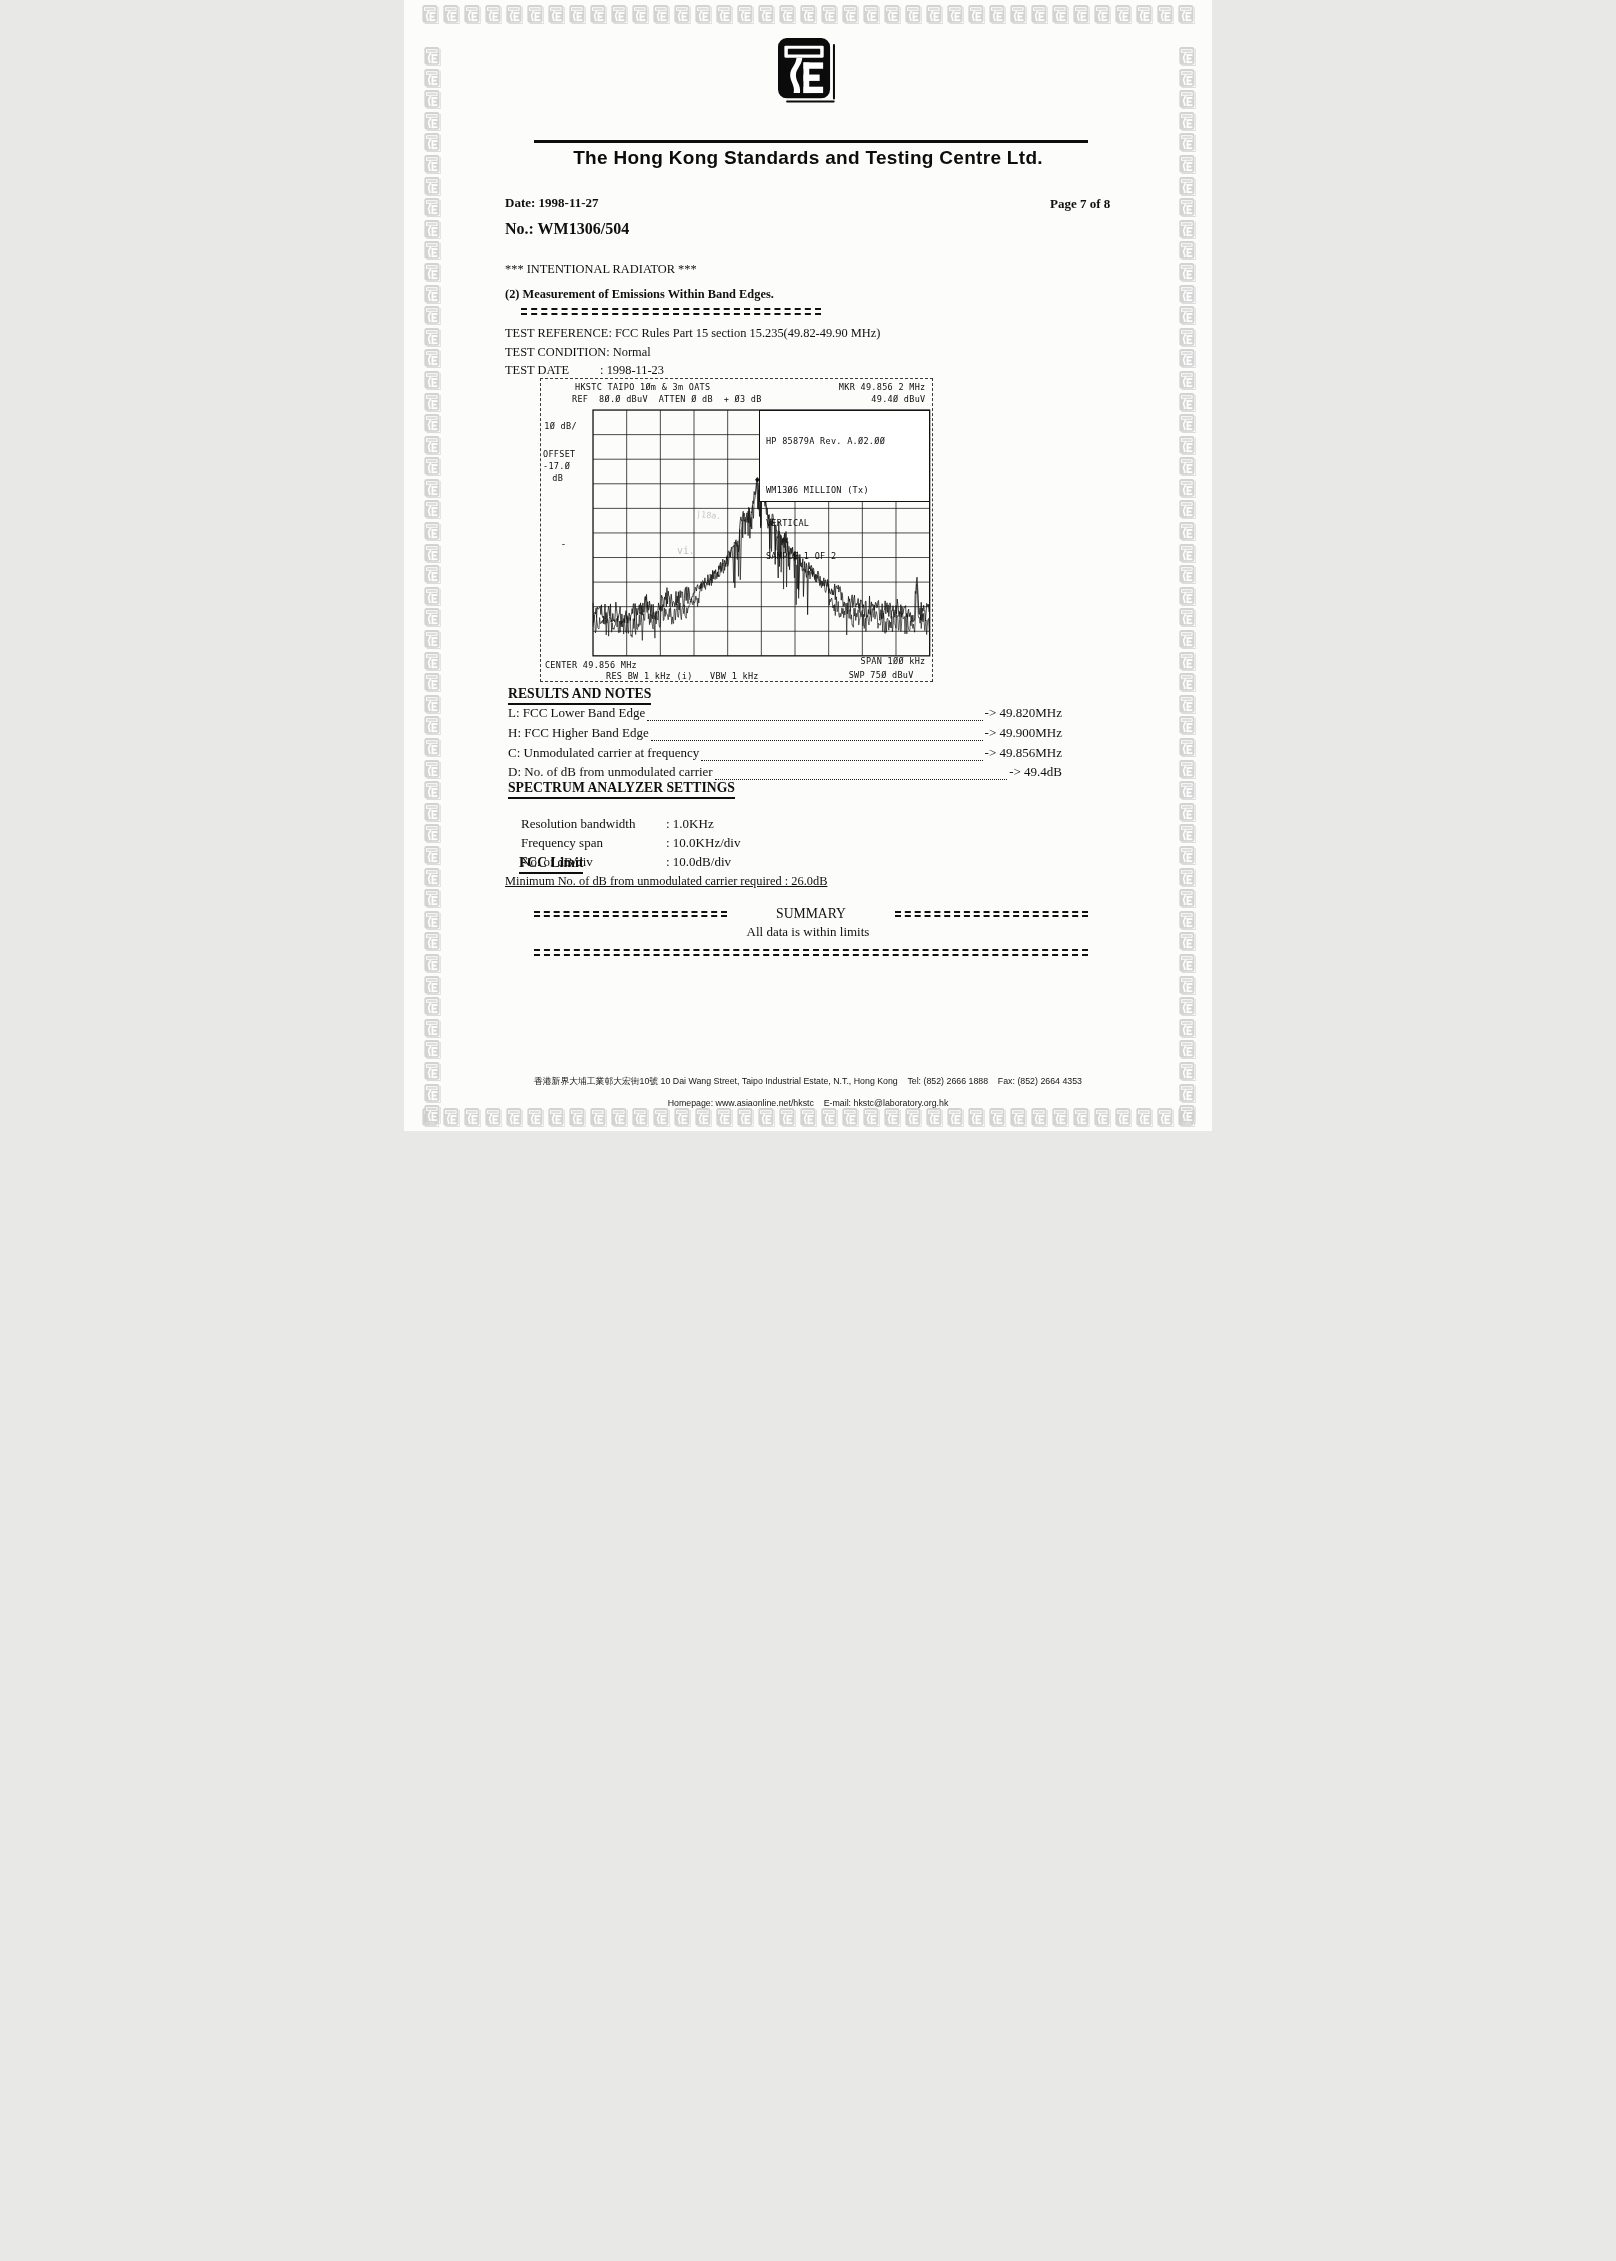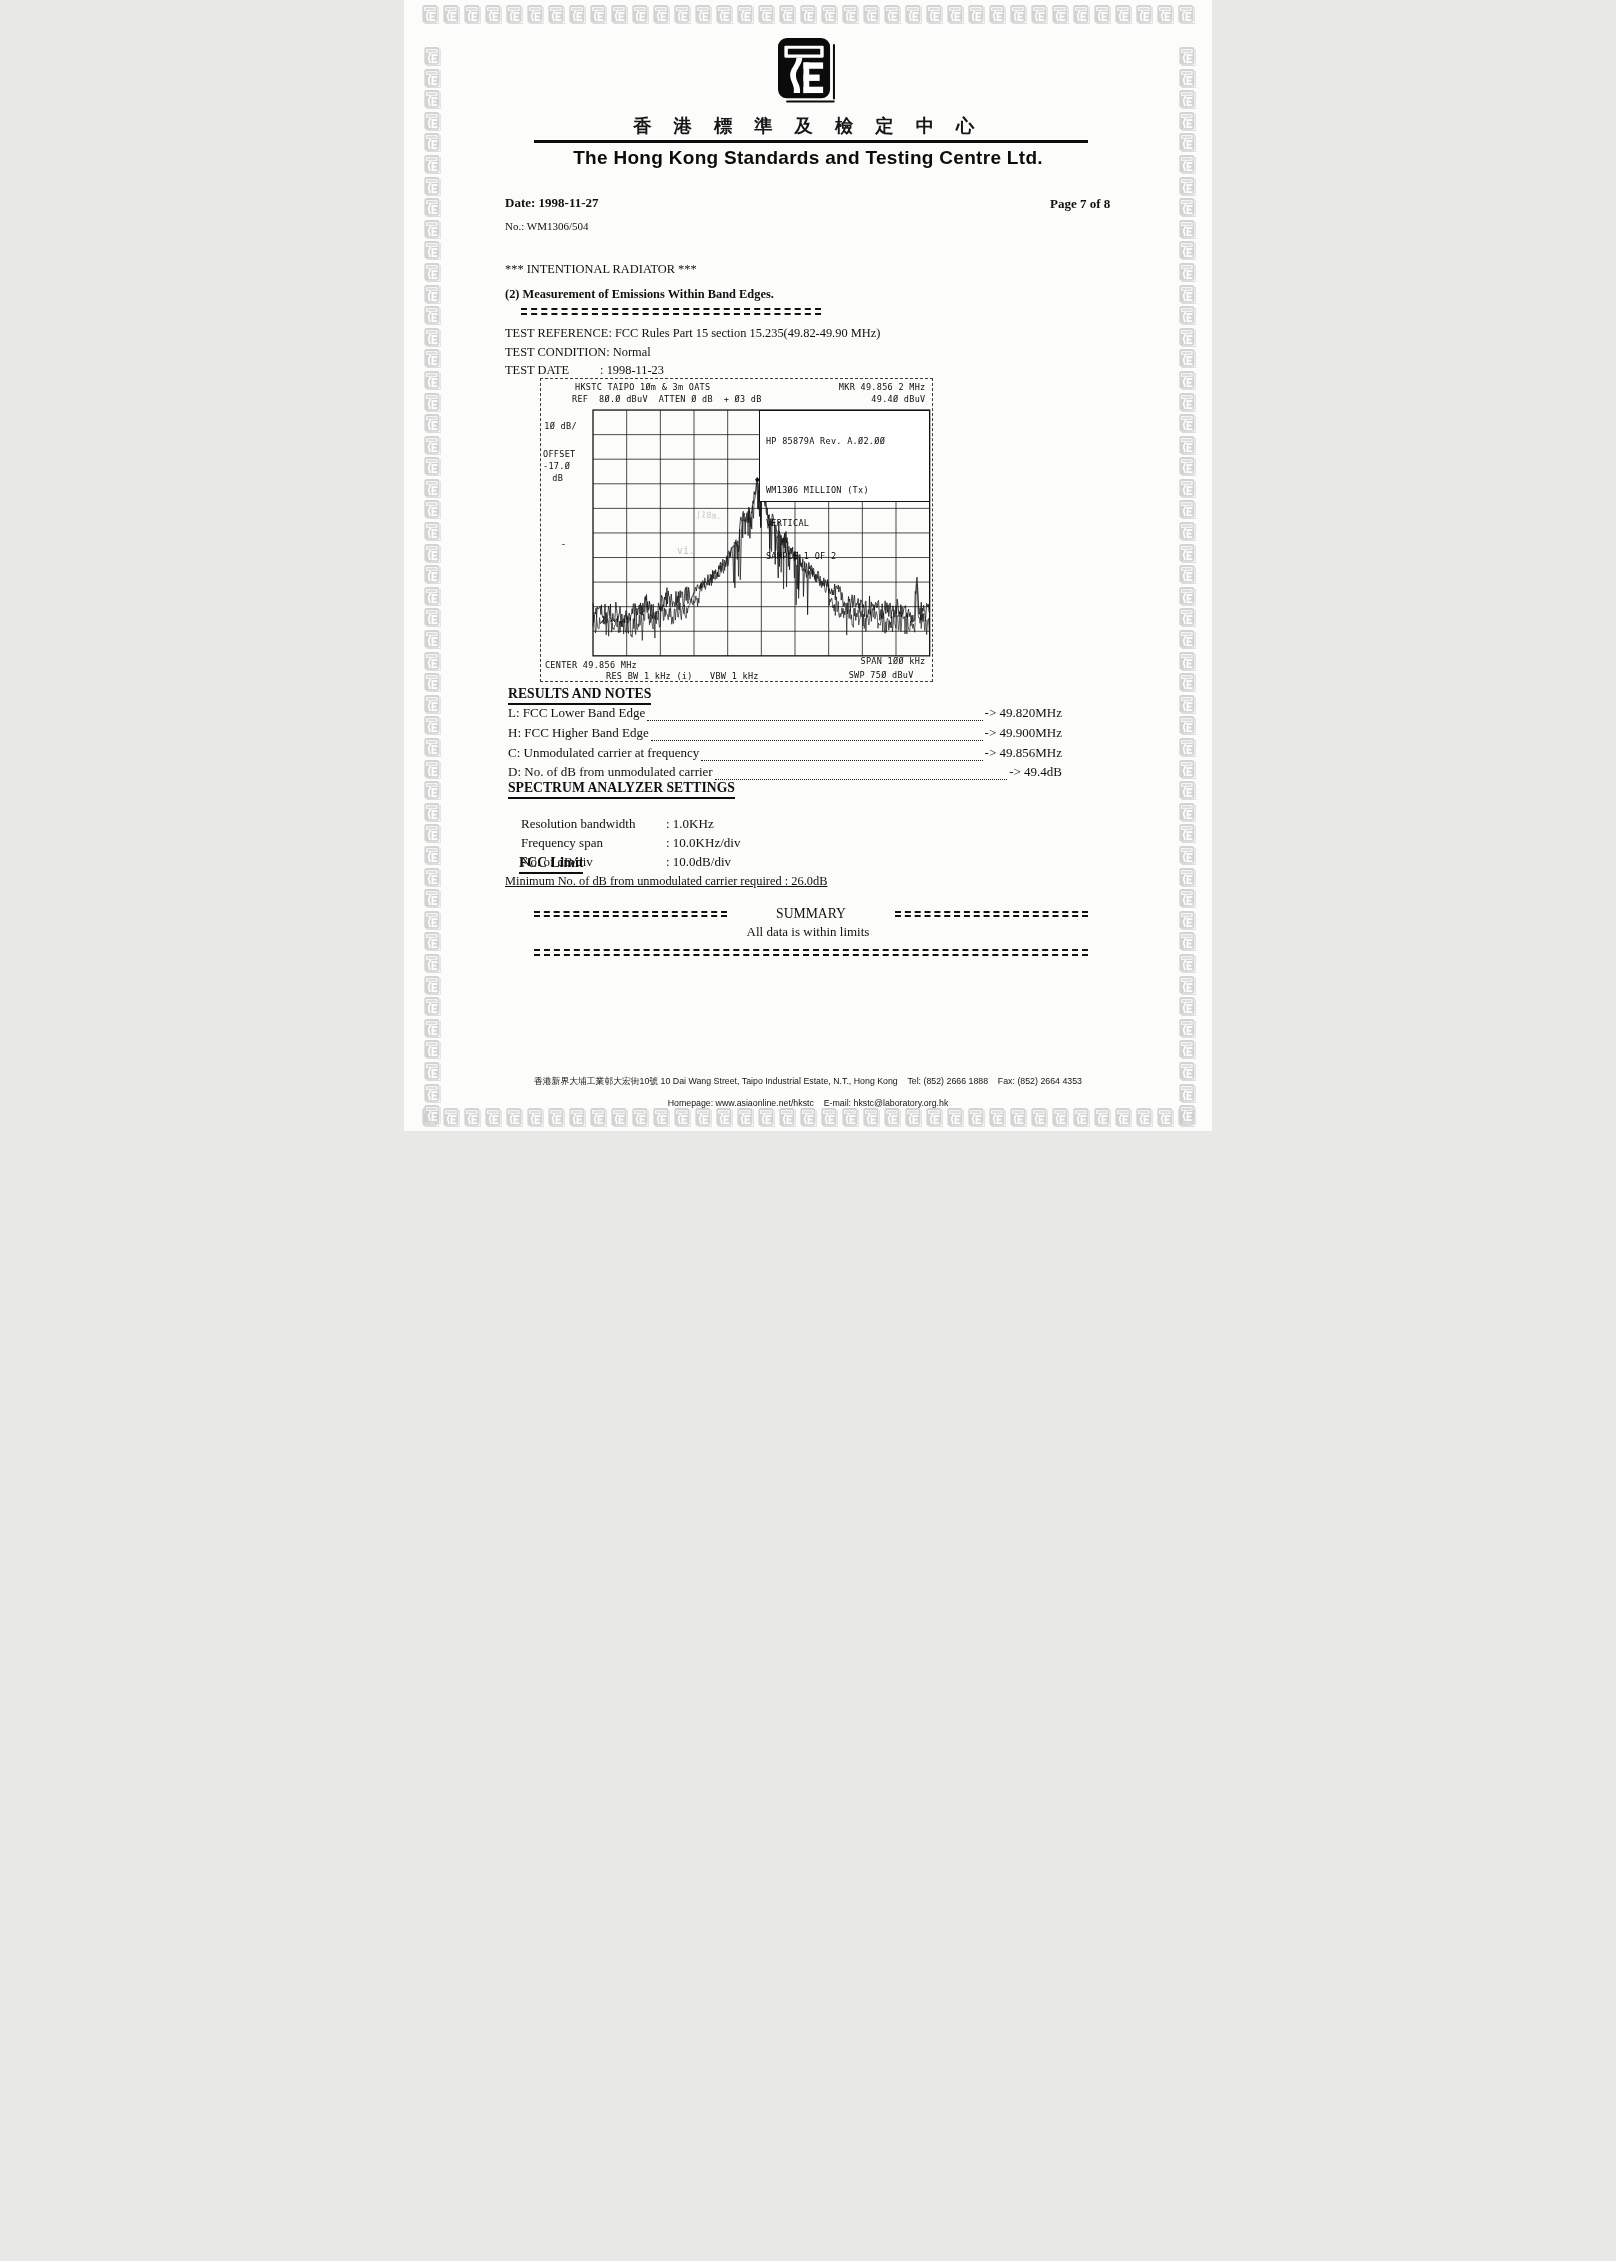--- a/index.html
+++ b/index.html
@@ -12,21 +12,21 @@
   
   .logo{position:absolute;left:374px;top:38px;width:59px;height:65px;color:#0b0b0b;}
   .cn-title{position:absolute;left:0;top:113px;width:100%;text-align:center;
             font-family:"Liberation Sans",sans-serif;font-size:18.3px;letter-spacing:8.5px;
             font-weight:bold;color:#161616;}
   .rule{position:absolute;left:130px;top:140px;width:554px;height:2.6px;background:#0d0d0d;}
   .en-title{position:absolute;left:0;top:147px;width:100%;text-align:center;
             font-family:"Liberation Sans",sans-serif;font-size:19px;font-weight:bold;
             letter-spacing:0.3px;color:#0c0c0c;}
   .meta-date{position:absolute;left:101px;top:195px;font-size:13px;font-weight:bold;}
-  .meta-no{position:absolute;left:101px;top:220px;font-size:11px;font-weight:normal;}
+  .meta-no{position:absolute;left:101px;top:220px;font-size:16px;font-weight:bold;}
   .report-title{position:absolute;left:0;top:188px;width:100%;text-align:center;}
   .report-title span{display:inline-block;font-size:21px;font-weight:bold;letter-spacing:0.7px;
             border-bottom:3.3px solid #0c0c0c;padding:0 2.6px 2px 2.6px;transform:scaleX(.96);}
   .meta-page{position:absolute;left:646px;top:196px;font-size:13px;font-weight:bold;}
   
   .line{position:absolute;left:101px;font-size:12.4px;white-space:pre;}
   .bold{font-weight:bold;}
   .dline{border-top:2px dashed #111;border-bottom:2px dashed #111;height:2.6px;}
   #meas-underline{position:absolute;left:117px;top:308px;width:300px;}
   
@@ -607,21 +607,20 @@
         <use href="#hkstc-mark"></use>
       </svg>
       <svg viewBox="0 0 102 112" class="tile">
         <use href="#hkstc-mark"></use>
       </svg>
     </div>
 
   <svg class="logo" viewBox="0 0 102 112">
       <use href="#hkstc-mark"></use>
     </svg>
-  <div class="cn-title">香 港 標 準 及 檢 定 中 心</div>
   <div class="rule"></div>
   <div class="en-title">The Hong Kong Standards and Testing Centre Ltd.</div>
 
   <div class="meta-date">Date: 1998-11-27</div>
   <div class="meta-page">Page 7 of 8</div>
   <div class="meta-no">No.: WM1306/504</div>
 
   <div class="line" style="top:262px;">*** INTENTIONAL RADIATOR ***</div>
   <div class="line bold" style="top:287px;">(2) Measurement of Emissions Within Band Edges.</div>
   <div class="dline" id="meas-underline"></div>

